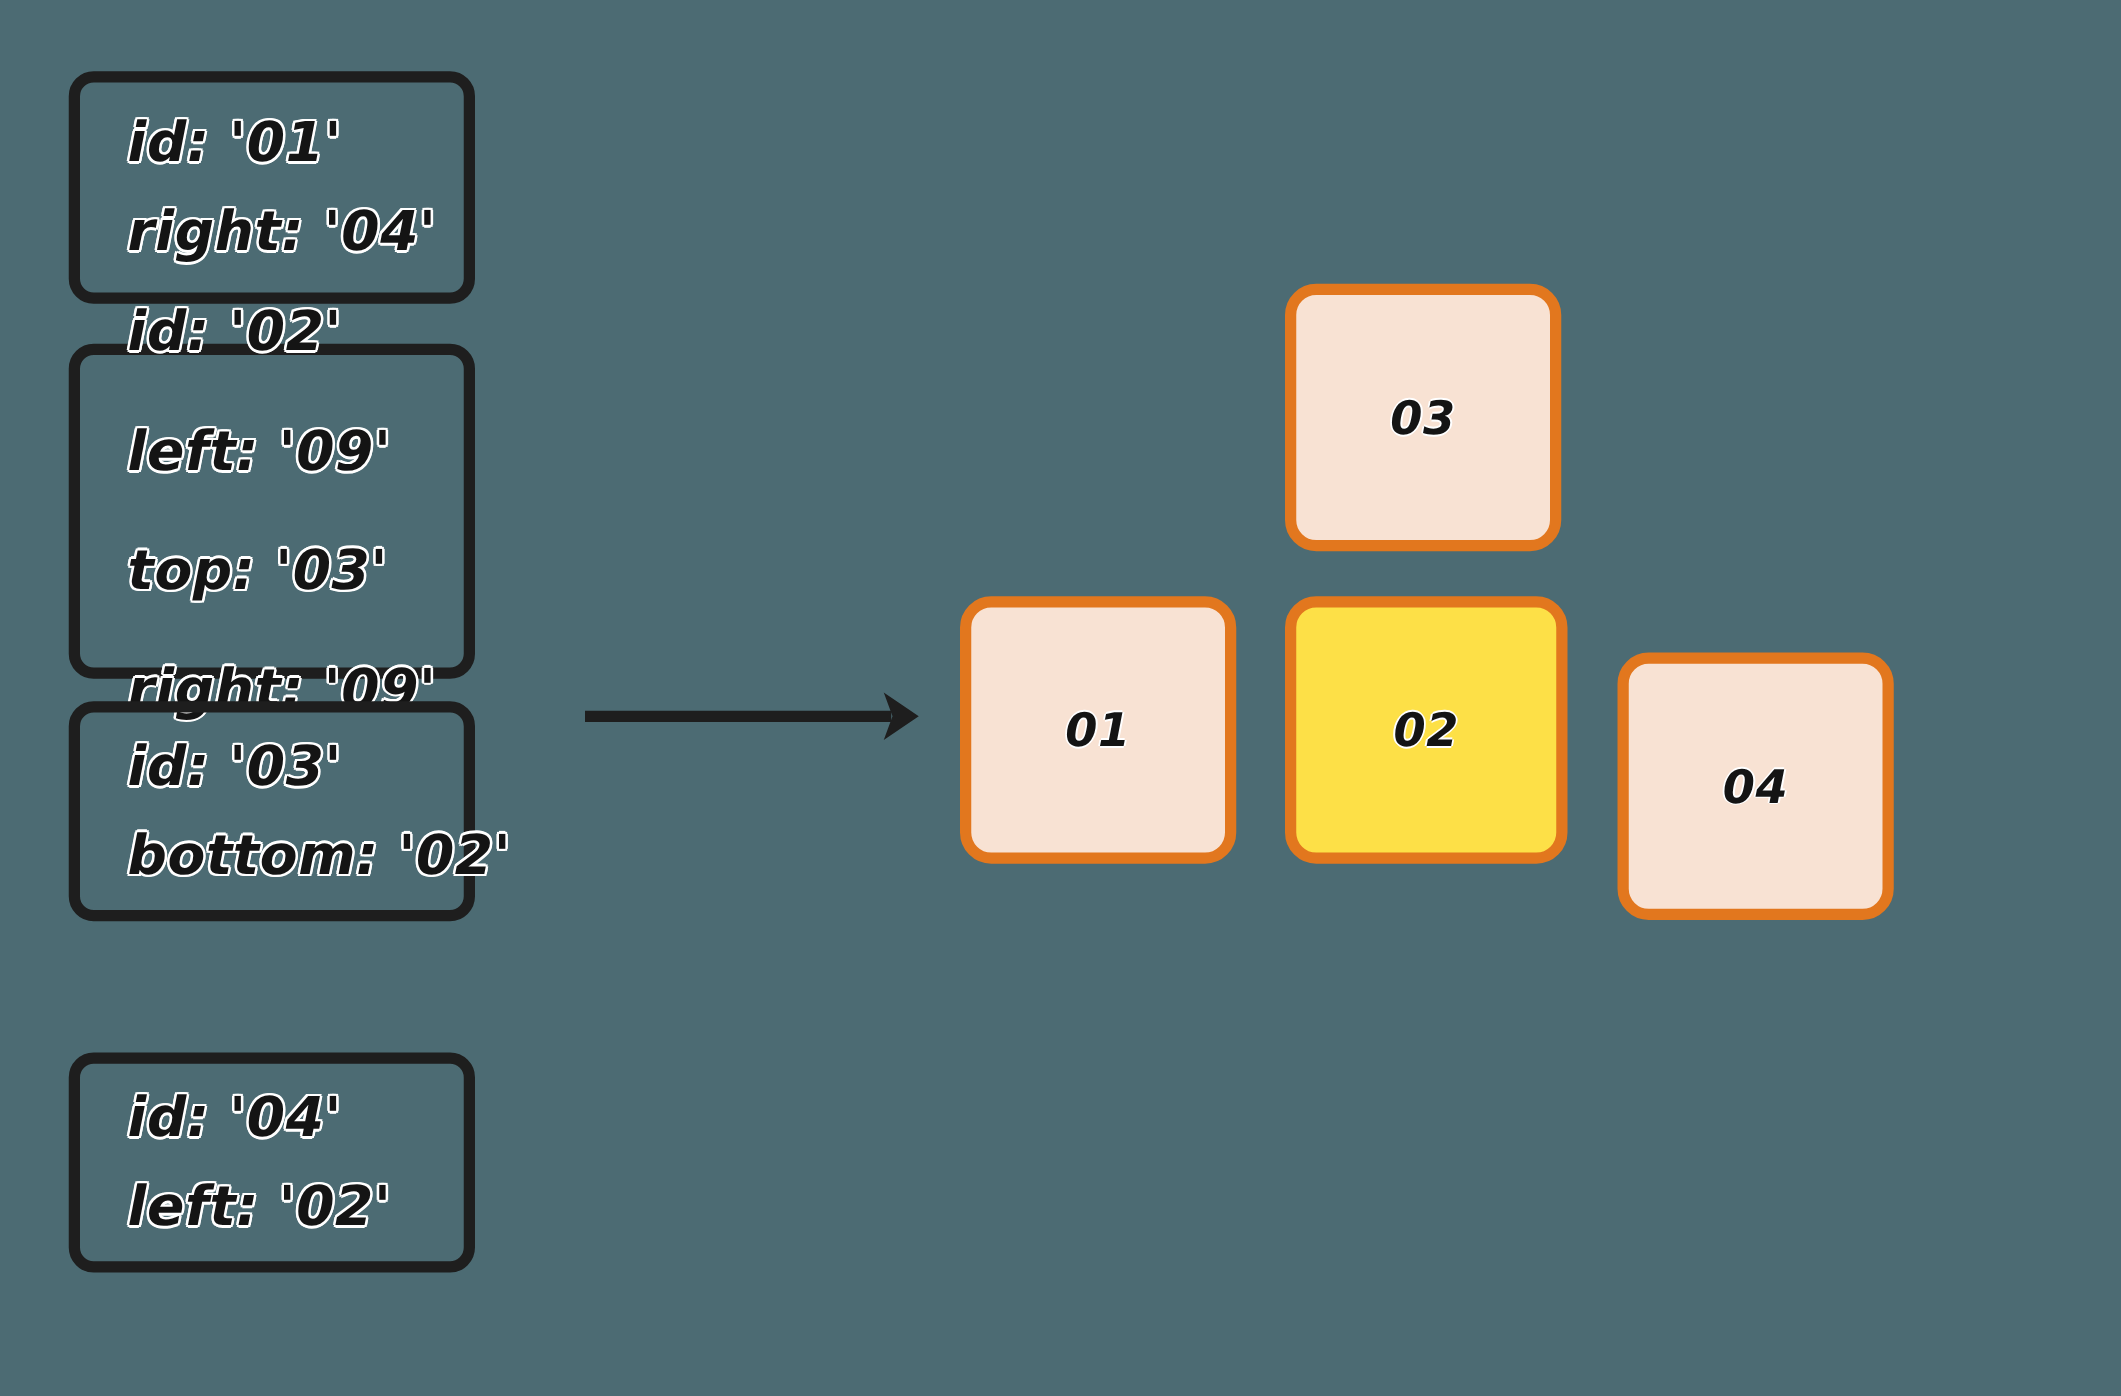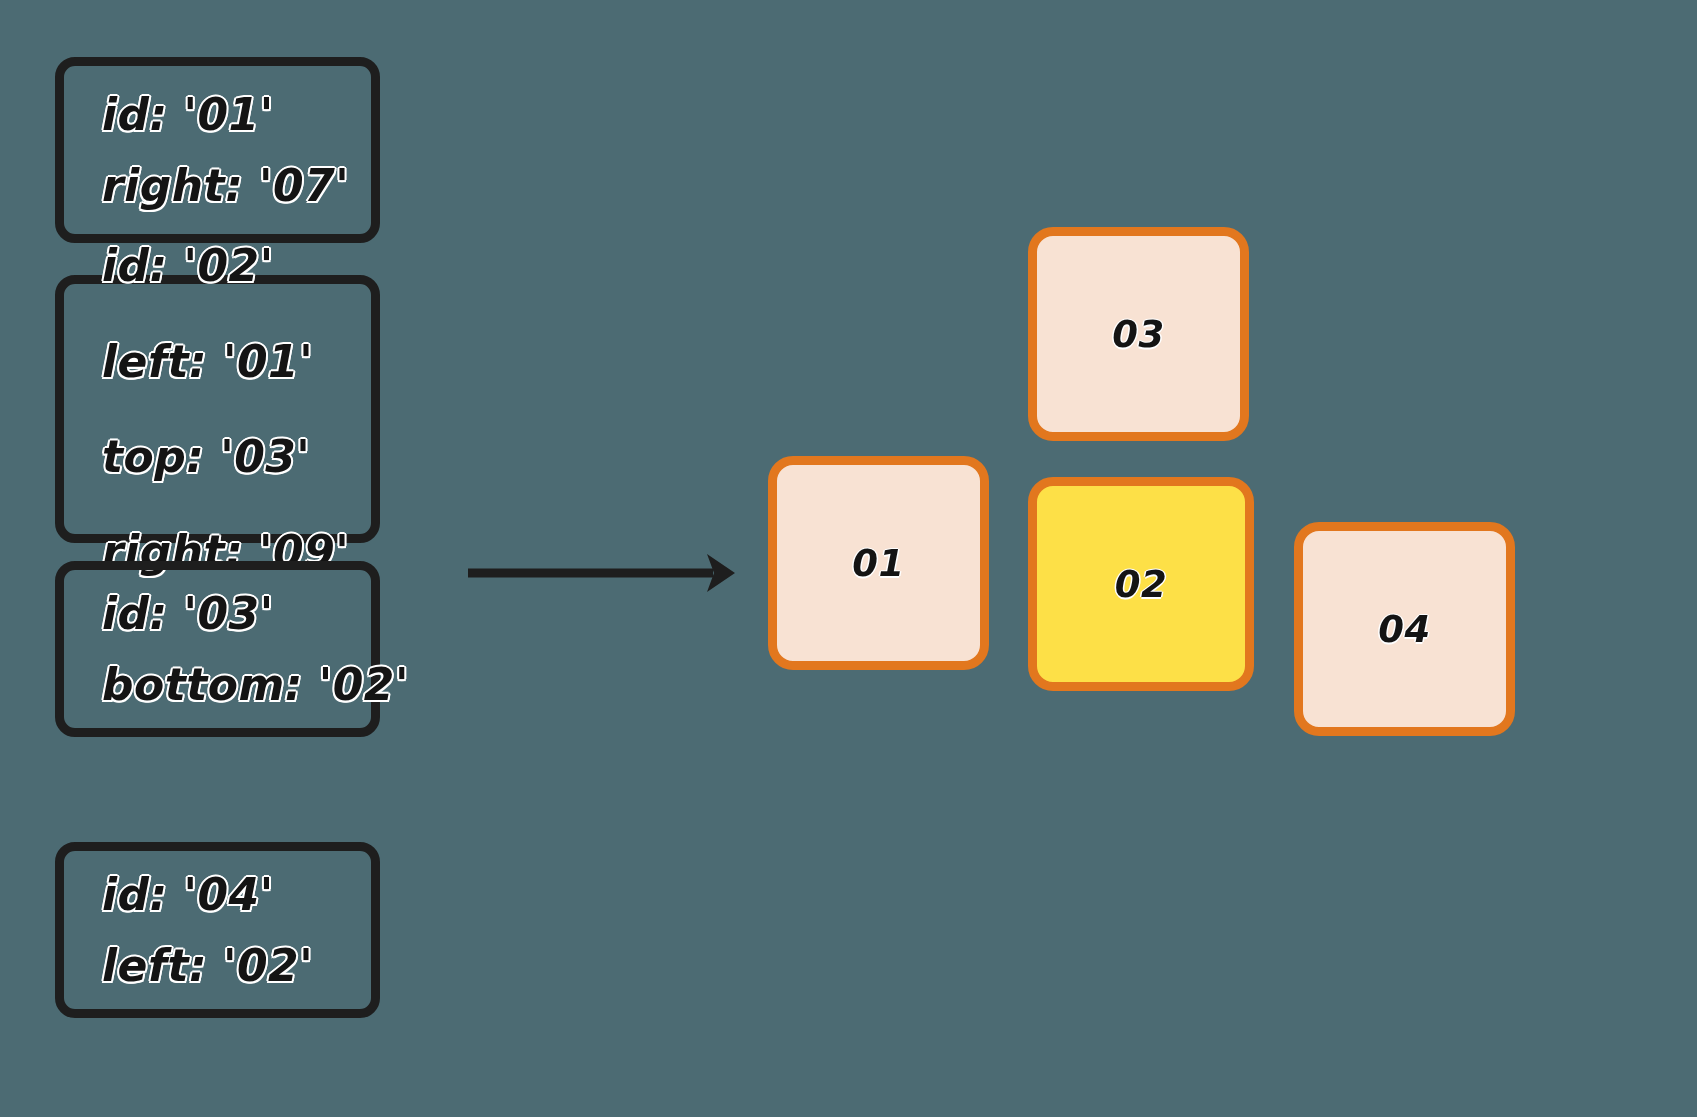--- a/index.html
+++ b/index.html
@@ -83,26 +83,26 @@
        0 -1.5px 0 #ffffff;
   }
 </style>
 </head>
 <body>
 
 <div id="canvas" style="background: rgb(76, 107, 115);">
 
   <div class="spec-box" style="left: 55px; top: 57px; width: 325px; height: 186px; border-color: rgb(30, 30, 30);">
     <div class="spec-line">id: '01'</div>
-    <div class="spec-line">right: '07'</div>
+    <div class="spec-line">right: '04'</div>
   </div>
 
   <div class="spec-box" style="left: 55px; top: 275px; width: 325px; height: 268px; border-color: rgb(30, 30, 30); gap: 24px;">
     <div class="spec-line">id: '02'</div>
-    <div class="spec-line">left: '01'</div>
+    <div class="spec-line">left: '09'</div>
     <div class="spec-line">top: '03'</div>
     <div class="spec-line">right: '09'</div>
   </div>
 
   <div class="spec-box" style="left: 55px; top: 561px; width: 325px; height: 176px; border-color: rgb(30, 30, 30);">
     <div class="spec-line">id: '03'</div>
     <div class="spec-line">bottom: '02'</div>
   </div>
 
   <div class="spec-box" style="left: 55px; top: 795px; width: 325px; height: 176px; border-color: rgb(30, 30, 30); margin-top: 47px;">
@@ -113,21 +113,21 @@
   <div class="arrow-wrap" style="left: 455px; top: 540px;">
     <svg width="300" height="70" viewBox="0 0 300 70">
       <line x1="13" y1="33" x2="258" y2="33" stroke="#1e1e1e" stroke-width="9" stroke-linecap="butt"></line>
       <path d="M 252 14 L 280 33 L 252 52 L 259 33 Z" fill="#1e1e1e"></path>
     </svg>
   </div>
 
   <div class="card" style="left: 1028px; top: 227px; width: 221px; height: 214px; border-color: rgb(226, 119, 30); background: rgb(248, 226, 211);">
     <span class="card-label">03</span>
   </div>
-  <div class="card" style="left: 768px; top: 456px; width: 221px; height: 214px; border-color: rgb(226, 119, 30); background: rgb(248, 226, 211);">
+  <div class="card" style="left: 768px; top: 477px; width: 221px; height: 214px; border-color: rgb(226, 119, 30); background: rgb(248, 226, 211);">
     <span class="card-label">01</span>
   </div>
   <div class="card" style="left: 1028px; top: 477px; width: 226px; height: 214px; border-color: rgb(226, 119, 30); background: #fde047;">
     <span class="card-label">02</span>
   </div>
   <div class="card" style="left: 1294px; top: 477px; width: 221px; height: 214px; border-color: rgb(226, 119, 30); background: rgb(248, 226, 211); margin-top: 45px;">
     <span class="card-label">04</span>
   </div>
 
 </div>

